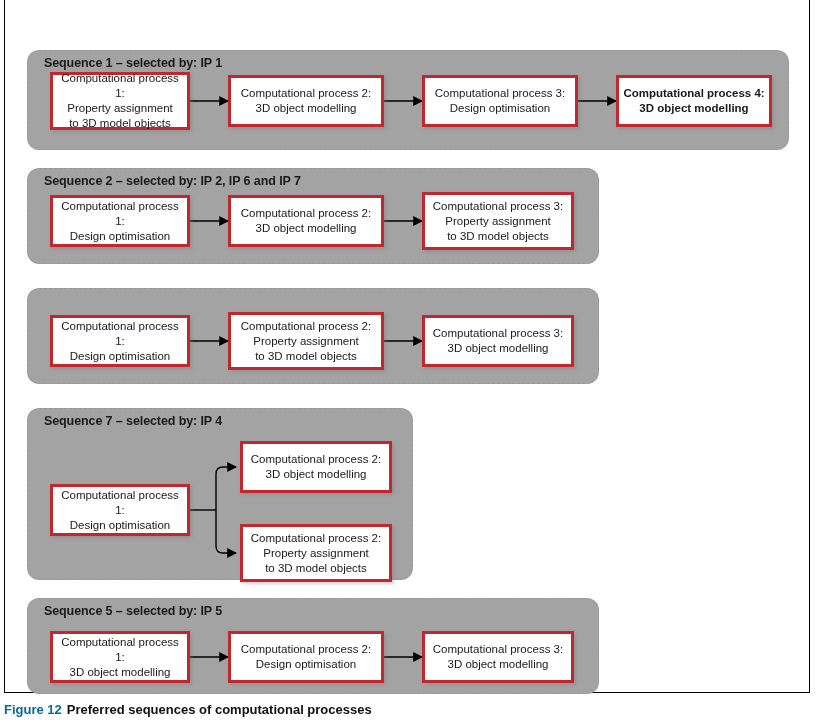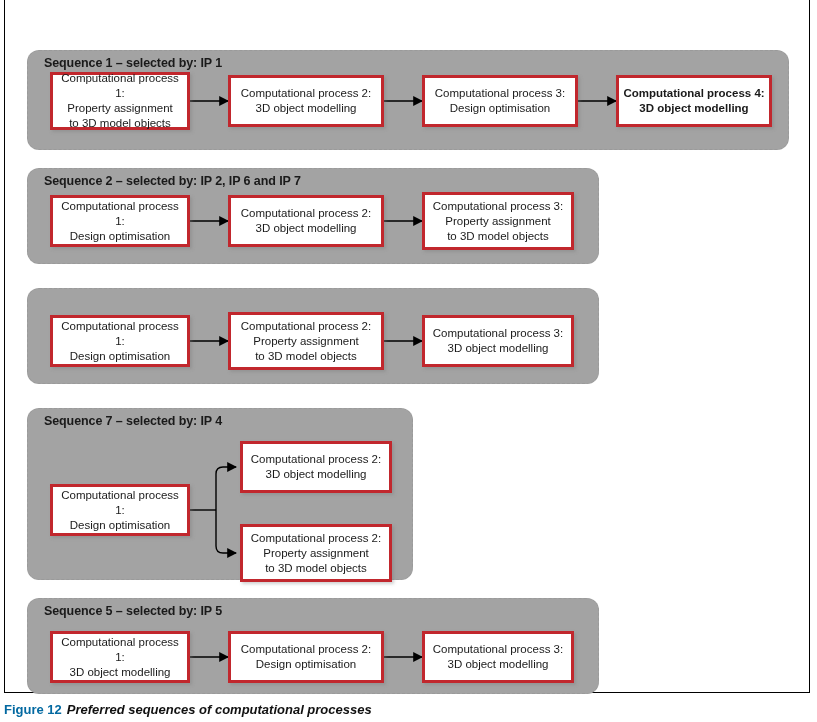--- a/index.html
+++ b/index.html
@@ -83,21 +83,21 @@
   
   #caption {
     position: absolute;
     left: 4px;
     top: 702px;
     font-size: 13px;
     font-weight: bold;
     white-space: nowrap;
   }
   #caption .cap-num { color: #0369a1; }
-  #caption .cap-txt { color: #111111; font-style: italic; }
+  #caption .cap-txt { color: #111111; }
 </style>
 </head>
 <body>
 
 <div id="page-frame">
 
   <div class="seq-box" style="left:22px; top:24px; width:762px; height:100px;">
     <div class="seq-title">Sequence 1 – selected by: IP 1</div>
 
     <svg class="connector-layer">

